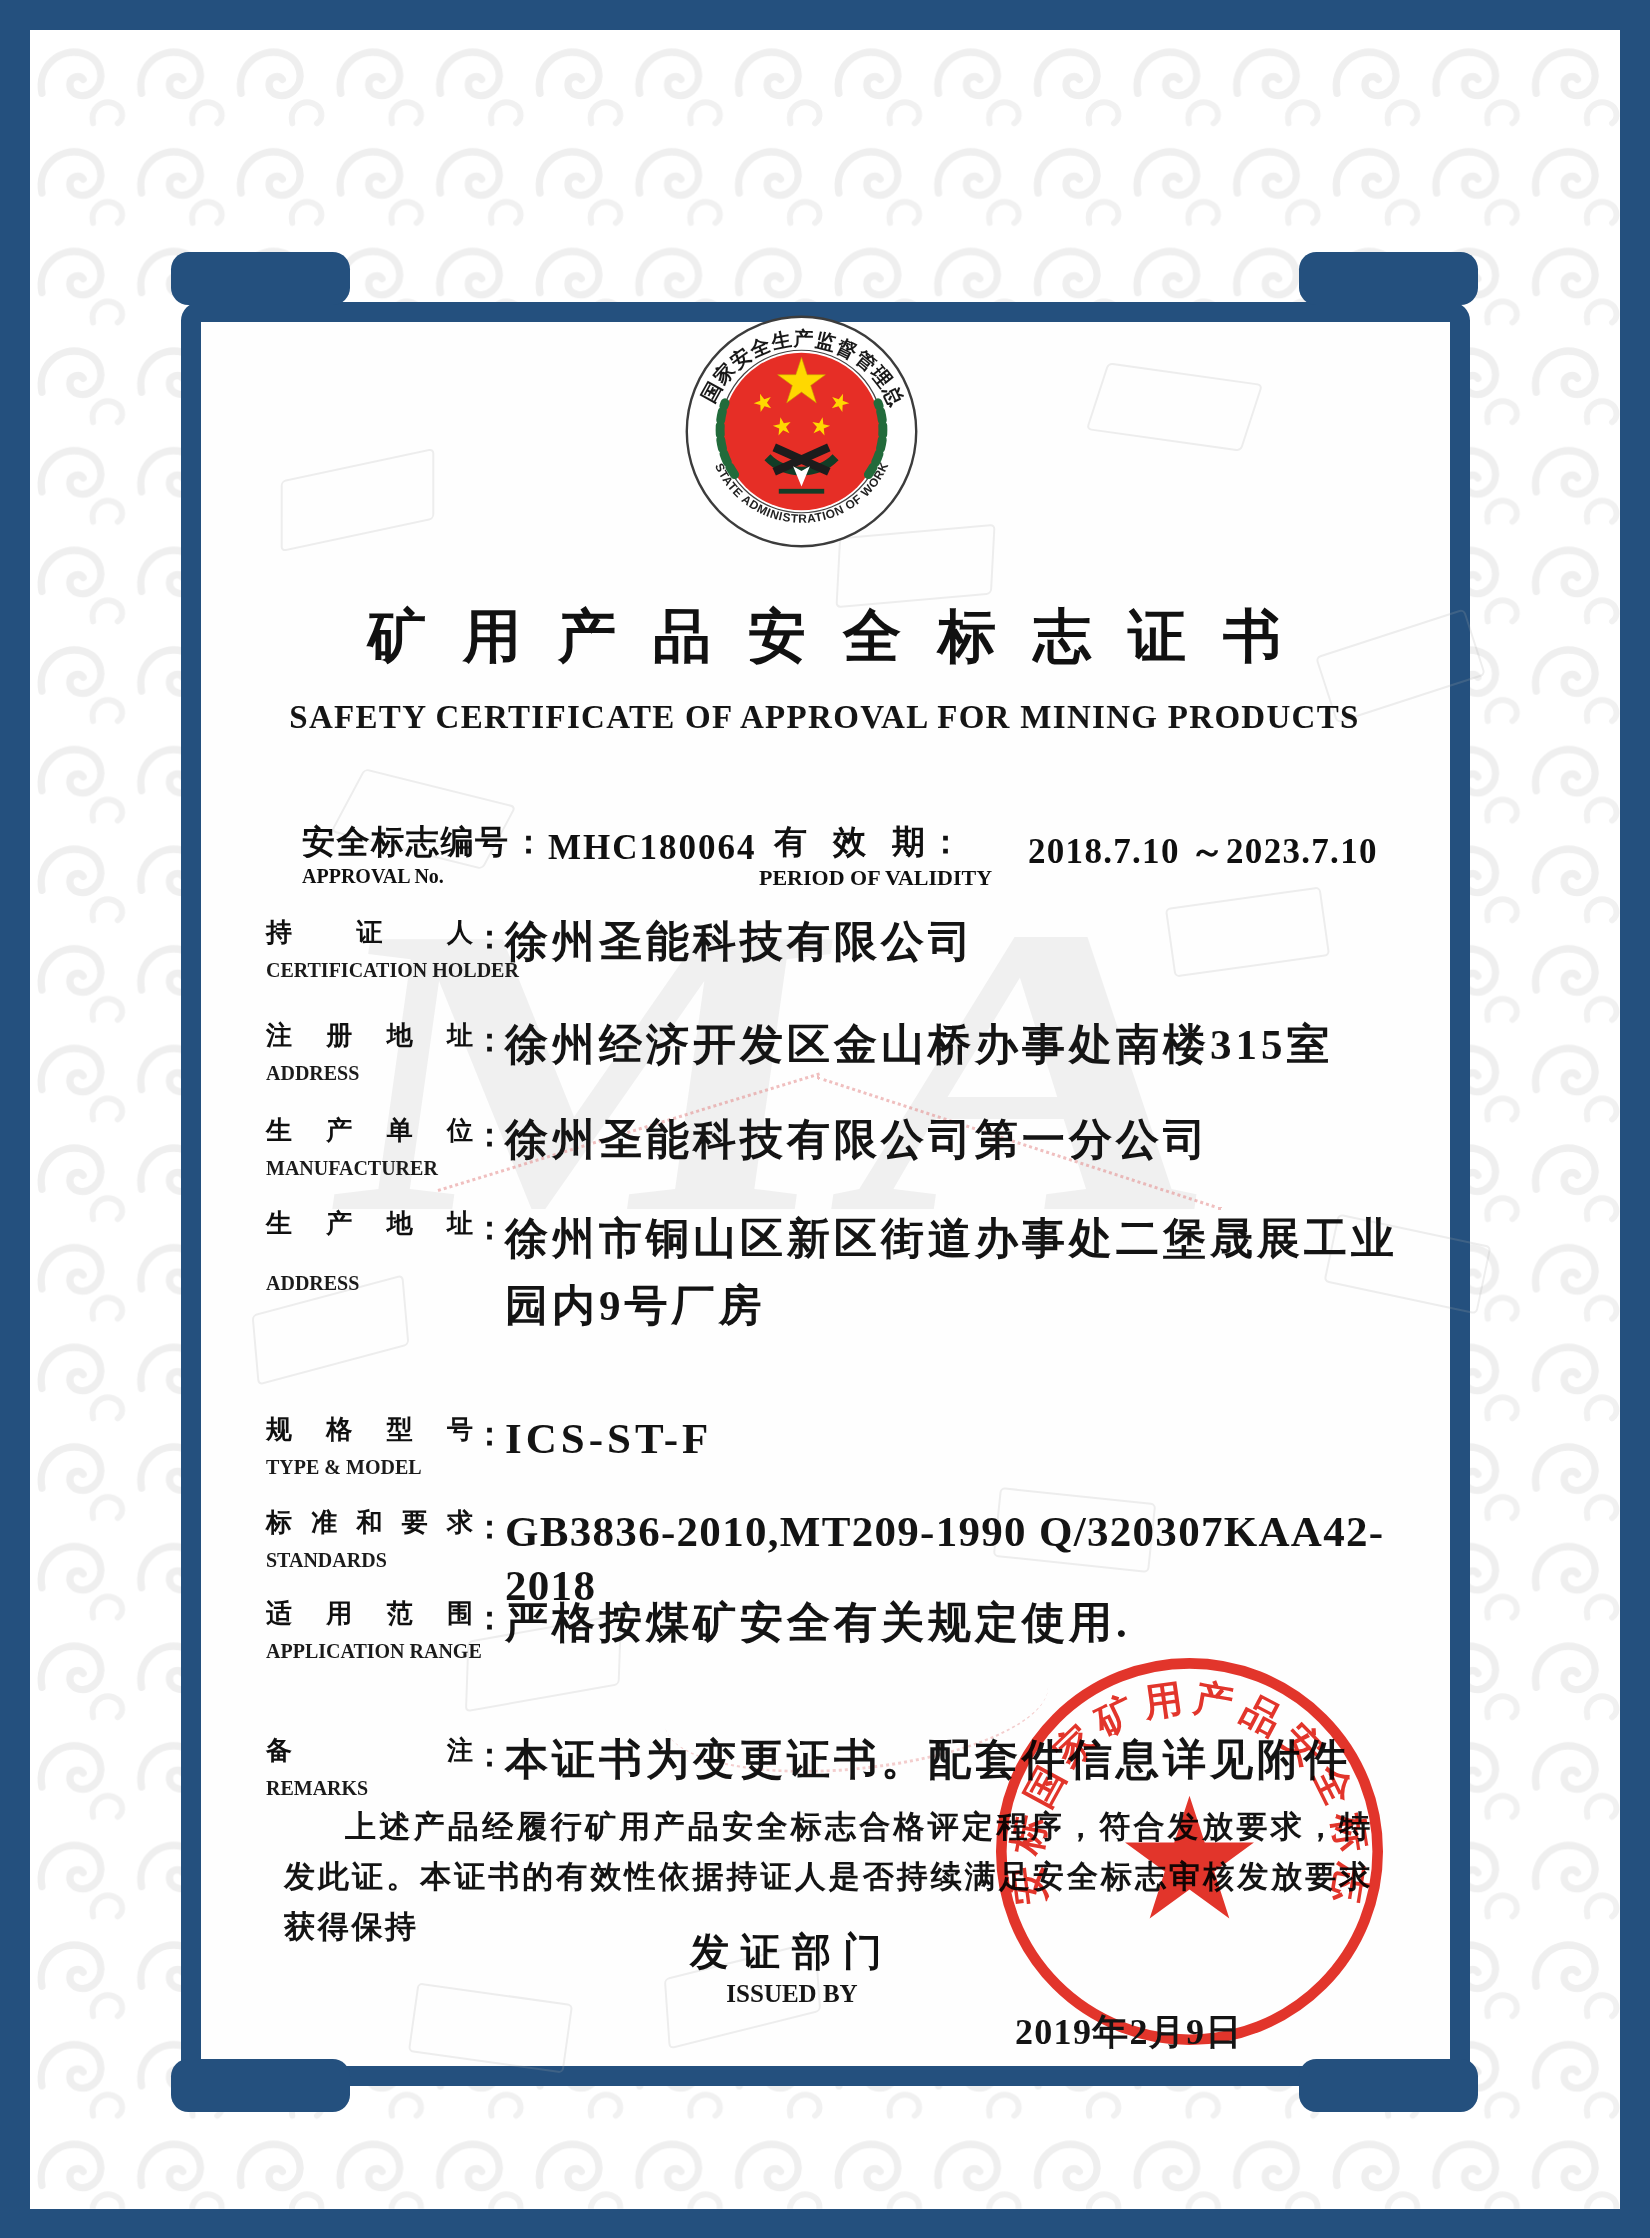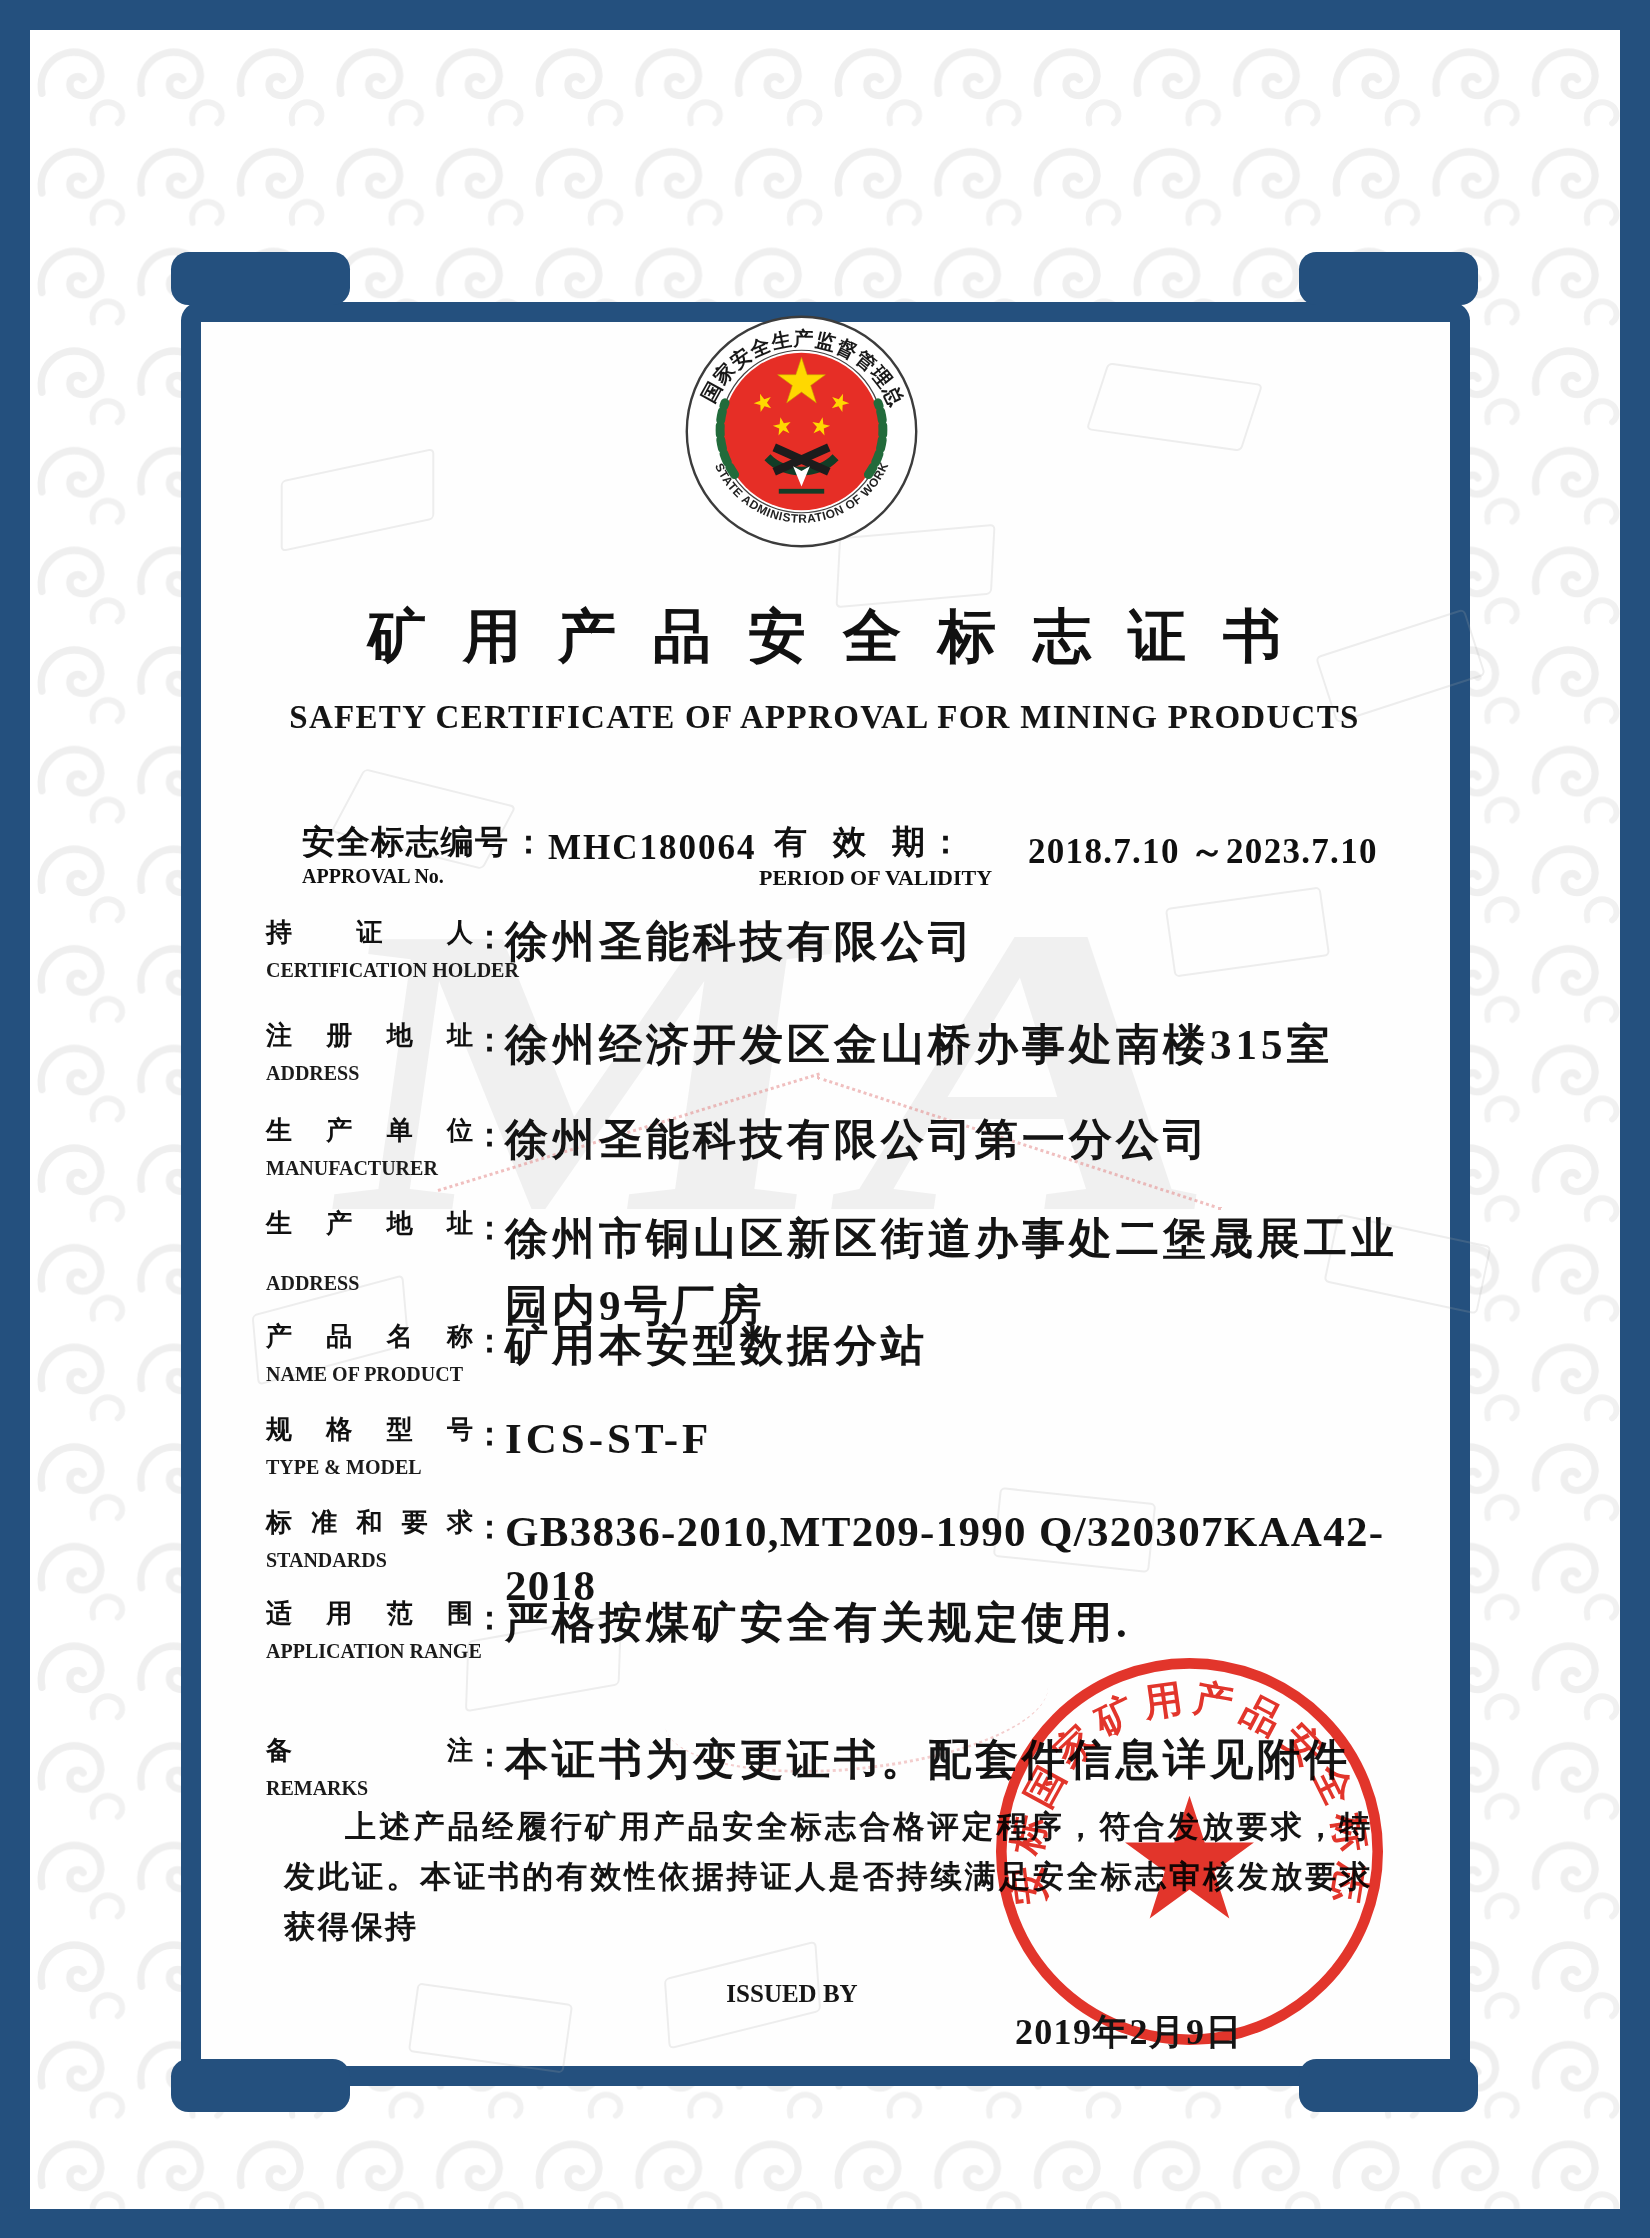--- a/index.html
+++ b/index.html
@@ -211,43 +211,40 @@
     <span class="fcaption">ADDRESS</span>
   </div>
   <div class="row" style="top:1113px;">
     <span class="flabel">生产单位</span><span class="fcolon">：</span><span class="fvalue">徐州圣能科技有限公司第一分公司</span>
     <span class="fcaption">MANUFACTURER</span>
   </div>
   <div class="row tall" style="top:1206px;">
     <span class="flabel">生产地址</span><span class="fcolon">：</span><span class="fvalue" style="width:930px;">徐州市铜山区新区街道办事处二堡晟展工业园内9号厂房</span>
     <span class="fcaption">ADDRESS</span>
   </div>
-  <div class="row" style="top:1319px;">
-    <span class="flabel">产品名称</span><span class="fcolon">：</span><span class="fvalue">矿用本安型数据分站</span>
-    <span class="fcaption">NAME OF PRODUCT</span>
-  </div>
   <div class="row" style="top:1412px;">
     <span class="flabel">规格型号</span><span class="fcolon">：</span><span class="fvalue">ICS-ST-F</span>
     <span class="fcaption">TYPE &amp; MODEL</span>
   </div>
   <div class="row" style="top:1505px;">
     <span class="flabel">标准和要求</span><span class="fcolon">：</span><span class="fvalue" style="letter-spacing:1.3px;">GB3836-2010,MT209-1990 Q/320307KAA42-2018</span>
     <span class="fcaption">STANDARDS</span>
   </div>
   <div class="row" style="top:1596px;">
     <span class="flabel">适用范围</span><span class="fcolon">：</span><span class="fvalue">严格按煤矿安全有关规定使用.</span>
     <span class="fcaption">APPLICATION RANGE</span>
   </div>
   <div class="row" style="top:1689px;margin-top:44px;">
     <span class="flabel">备注</span><span class="fcolon">：</span><span class="fvalue">本证书为变更证书。配套件信息详见附件</span>
     <span class="fcaption">REMARKS</span>
   </div>
 
   <div class="paragraph">上述产品经履行矿用产品安全标志合格评定程序，符合发放要求，特发此证。本证书的有效性依据持证人是否持续满足安全标志审核发放要求获得保持</div>
 
+  <div class="issued-zh">发证部门</div>
   <div class="issued-en">ISSUED BY</div>
   <div class="date">2019年2月9日</div>
 
   <div class="seal">
     <svg viewBox="0 0 600 600" width="399" height="399">
       <defs>
         <path id="sealArc" d="M 88,390 A 225 225 0 1 1 512,390" fill="none"></path>
         <polygon id="sealStar" points="0,-40 9,-12.4 38,-12.4 14.6,4.7 23.5,32.4 0,15.3 -23.5,32.4 -14.6,4.7 -38,-12.4 -9,-12.4"></polygon>
       </defs>
       <circle cx="300" cy="300" r="283" fill="none" stroke="#e1251b" stroke-width="16"></circle>

